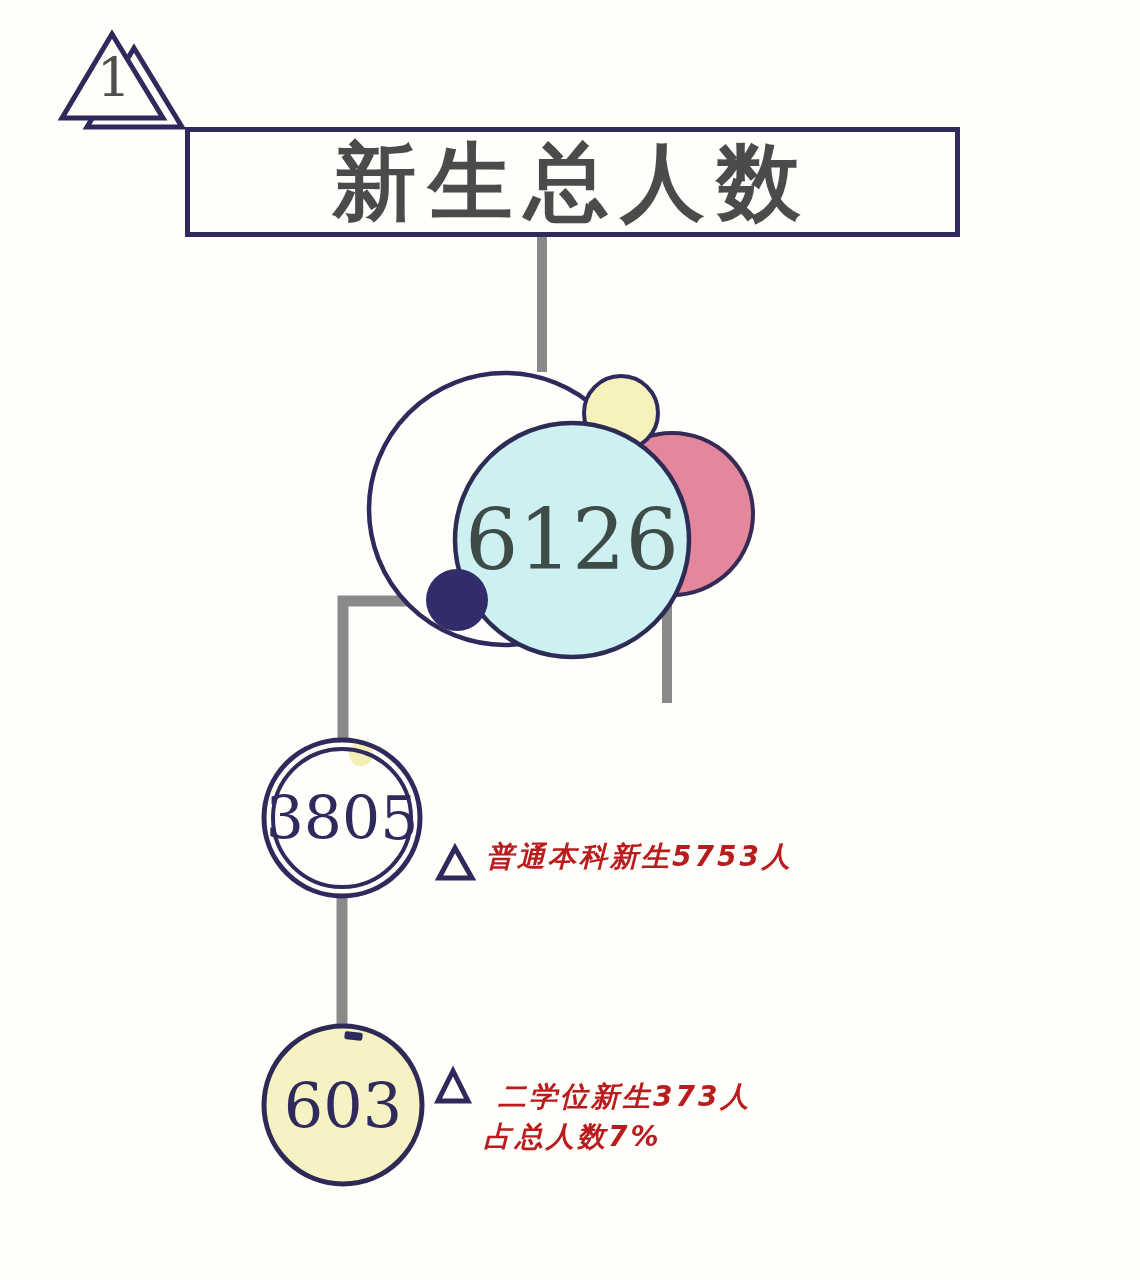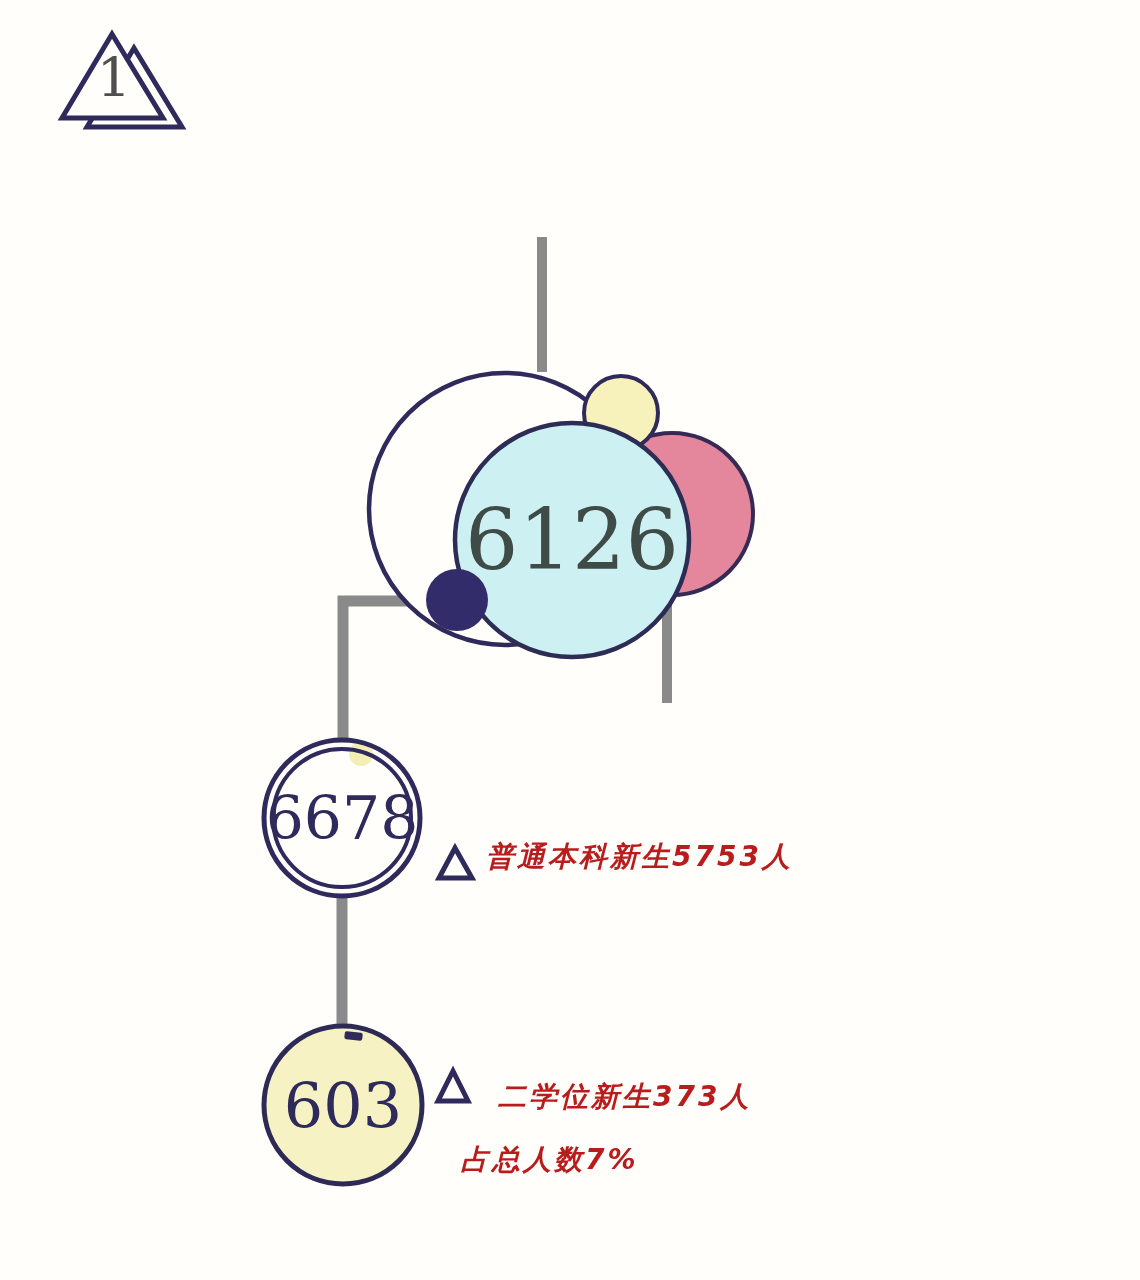--- a/index.html
+++ b/index.html
@@ -39,21 +39,21 @@
     display:flex;align-items:center;justify-content:center;
     font-family:"DejaVu Serif",serif;font-size:62px;color:#2f2a5c;
   }
   .hand{
     font-family:"DejaVu Sans",sans-serif;font-style:italic;font-weight:600;
     font-size:28px;color:#b91c1c;letter-spacing:3px;line-height:1.15;
   }
   .ann1-l1{left:486px;top:841px;}
   .ann1-l2{left:489px;top:889px;}
   .ann2-l1{left:498px;top:1081px;}
-  .ann2-l2{left:461px;top:1121px;margin-top:23px;}
+  .ann2-l2{left:484px;top:1121px;}
 </style>
 </head>
 <body>
 
 <div class="canvas">
 
   <svg class="layer" width="1140" height="1280" viewBox="0 0 1140 1280">
 
     <line x1="542" y1="237" x2="542" y2="372" stroke="#8a8a8a" stroke-width="10"></line>
     <line x1="667" y1="560" x2="667" y2="703" stroke="#8a8a8a" stroke-width="10"></line>
@@ -76,23 +76,26 @@
 
     <circle cx="343" cy="1105" r="79" stroke="#2e2a56" stroke-width="5" fill="#f6f2c3"></circle>
     <rect x="345" y="1031" width="18" height="8" rx="2" fill="#2f2a5c" transform="rotate(6 345 1031)"></rect>
 
     <polygon points="455,848 439,878 472,878" fill="none" stroke="#2f2a5c" stroke-width="5"></polygon>
     <polygon points="453,1071 438,1101 468,1101" fill="none" stroke="#2f2a5c" stroke-width="5"></polygon>
   </svg>
 
   <div class="abs badge-number">1</div>
 
+  <div class="abs title-box">
+    <span class="title-text">新生总人数</span>
+  </div>
 
   <div class="abs total-value">6126</div>
 
-  <div class="abs sub1-value">6678</div>
+  <div class="abs sub1-value">3805</div>
   <div class="abs hand ann1-l1">普通本科新生5753人</div>
 
   <div class="abs sub2-value">603</div>
   <div class="abs hand ann2-l1">二学位新生373人</div>
   <div class="abs hand ann2-l2">占总人数7%</div>
 
 </div>
 
 </body></html>

